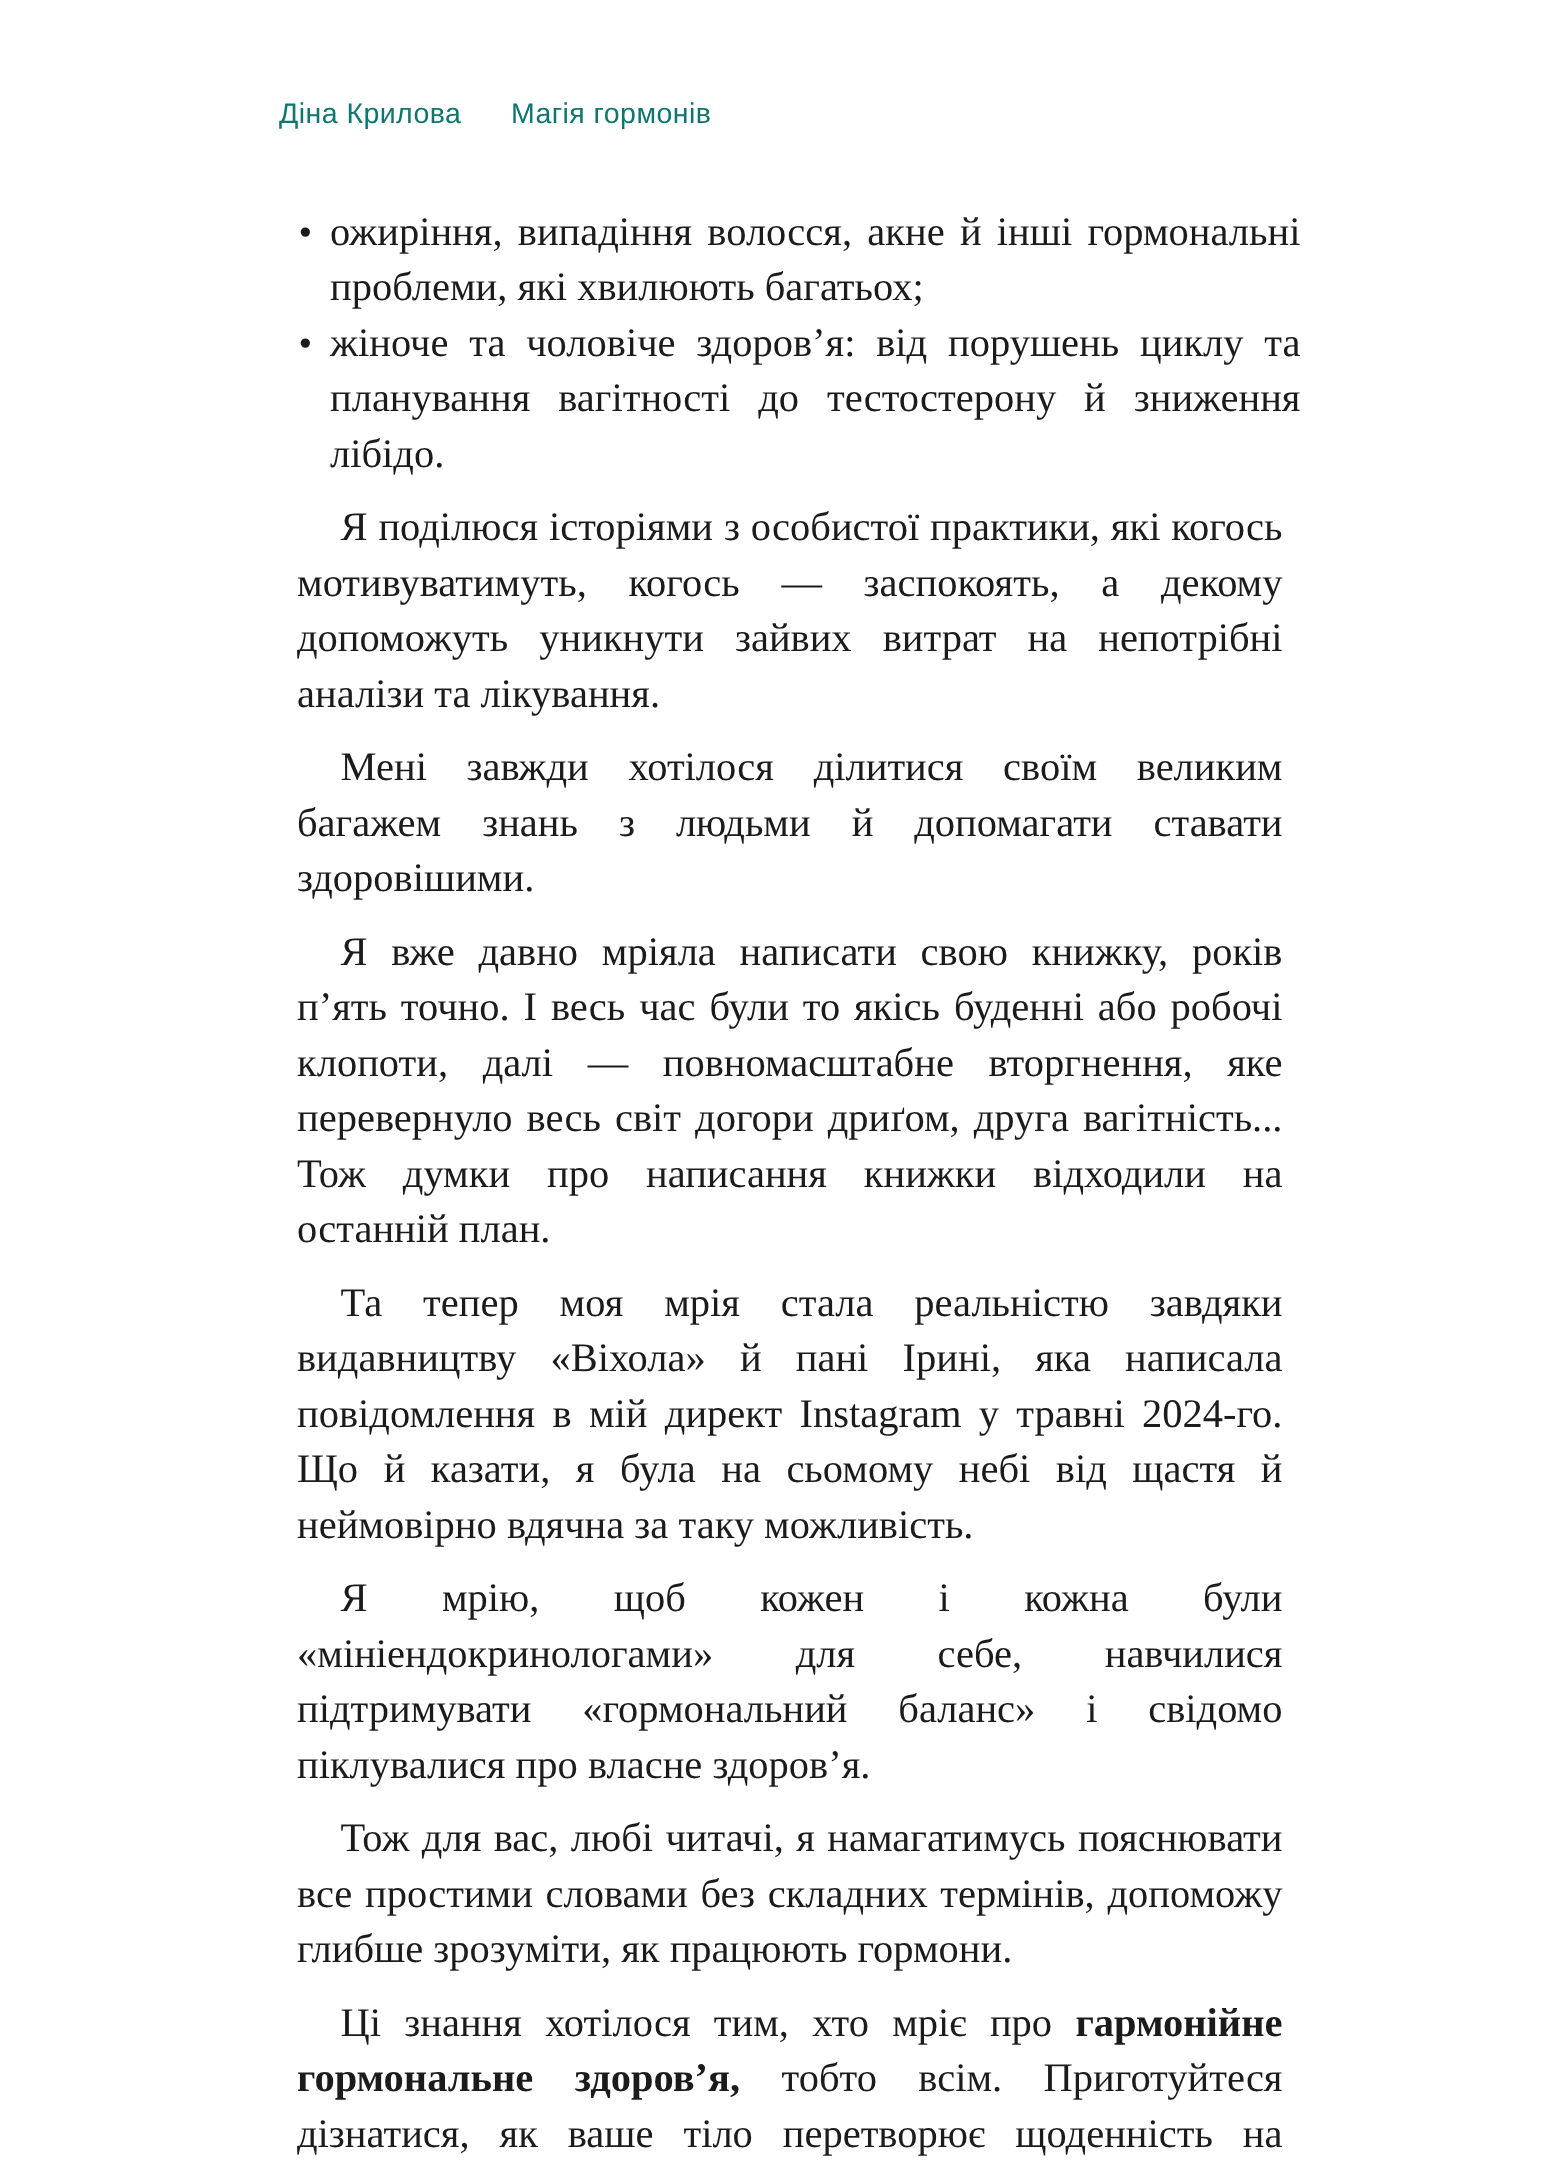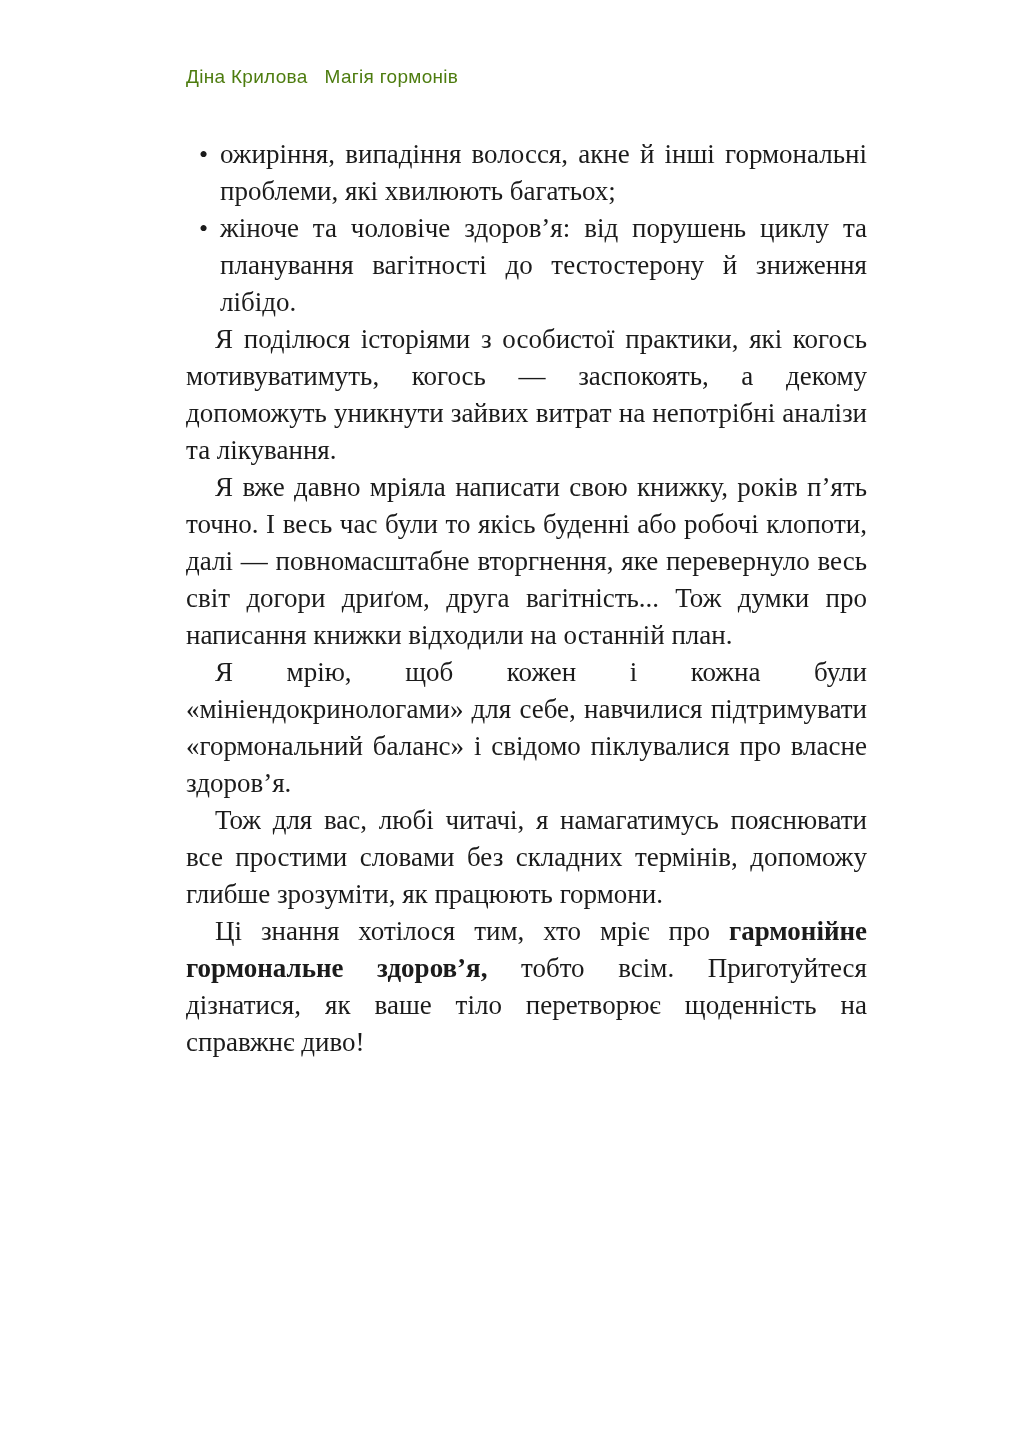--- a/index.html
+++ b/index.html
@@ -12,25 +12,25 @@
     width: 1035px;
     height: 1440px;
     background: #ffffff;
     overflow: hidden;
   }
   .running-head {
     position: absolute;
     left: 186px;
     top: 66px;
     display: flex;
-    gap: 17px;
+    gap: 33px;
     font-family: "Liberation Sans", sans-serif;
     font-size: 19px;
     letter-spacing: 0.3px;
-    color: #4d7c0f;
+    color: #0f766e;
     white-space: nowrap;
   }
   .content {
     position: absolute;
     left: 186px;
     top: 136px;
     width: 681px;
     font-family: "Liberation Serif", "DejaVu Serif", serif;
     font-size: 27px;
     line-height: 37px;
@@ -48,21 +48,21 @@
     position: relative;
     padding-left: 34px;
   }
   .bullet-marker {
     position: absolute;
     left: 13px;
     top: 0;
     font-size: 26px;
   }
   .para {
-    margin: 0;
+    margin: 12px;
     text-indent: 29px;
   }
   .para strong {
     font-weight: bold;
   }
 </style>
 </head>
 <body>
 
 <div class="page">
@@ -79,21 +79,23 @@
         <span class="bullet-marker">•</span>
         <span>ожиріння, випадіння волосся, акне й інші гормональні проблеми, які хвилюють багатьох;</span>
       </li>
       <li class="bullet-item">
         <span class="bullet-marker">•</span>
         <span>жіноче та чоловіче здоров’я: від порушень циклу та планування вагітності до тестостерону й зниження лібідо.</span>
       </li>
     </ul>
 
     <p class="para">Я поділюся історіями з особистої практики, які когось мотивуватимуть, когось — заспокоять, а декому допоможуть уникнути зайвих витрат на непотрібні аналізи та лікування.</p>
+    <p class="para">Мені завжди хотілося ділитися своїм великим багажем знань з людьми й допомагати ставати здоровішими.</p>
     <p class="para">Я вже давно мріяла написати свою книжку, років п’ять точно. І весь час були то якісь буденні або робочі клопоти, далі — повномасштабне вторгнення, яке перевернуло весь світ догори дриґом, друга вагітність... Тож думки про написання книжки відходили на останній план.</p>
+    <p class="para">Та тепер моя мрія стала реальністю завдяки видавництву «Віхола» й пані Ірині, яка написала повідомлення в мій директ Instagram у травні 2024-го. Що й казати, я була на сьомому небі від щастя й неймовірно вдячна за таку можливість.</p>
     <p class="para">Я мрію, щоб кожен і кожна були «мініендокринологами» для себе, навчилися підтримувати «гормональний баланс» і свідомо піклувалися про власне здоров’я.</p>
     <p class="para">Тож для вас, любі читачі, я намагатимусь пояснювати все простими словами без складних термінів, допоможу глибше зрозуміти, як працюють гормони.</p>
 
     <p class="para">
       <span>Ці знання хотілося тим, хто мріє про </span><strong>гармонійне гормональне здоров’я,</strong><span> тобто всім. Приготуйтеся дізнатися, як ваше тіло перетворює щоденність на справжнє диво!</span>
     </p>
 
   </main>
 </div>
 

